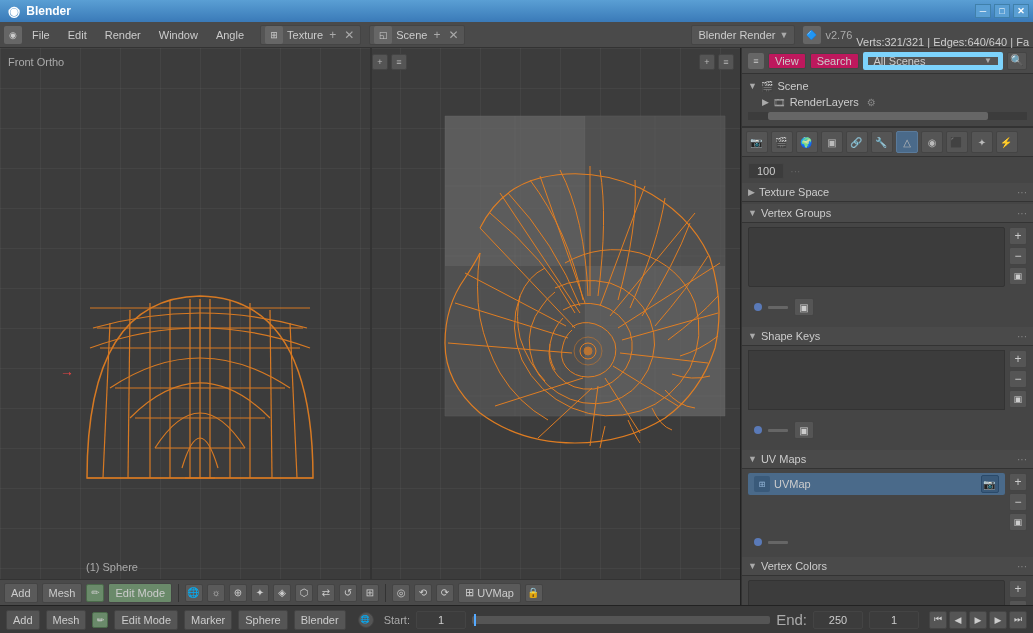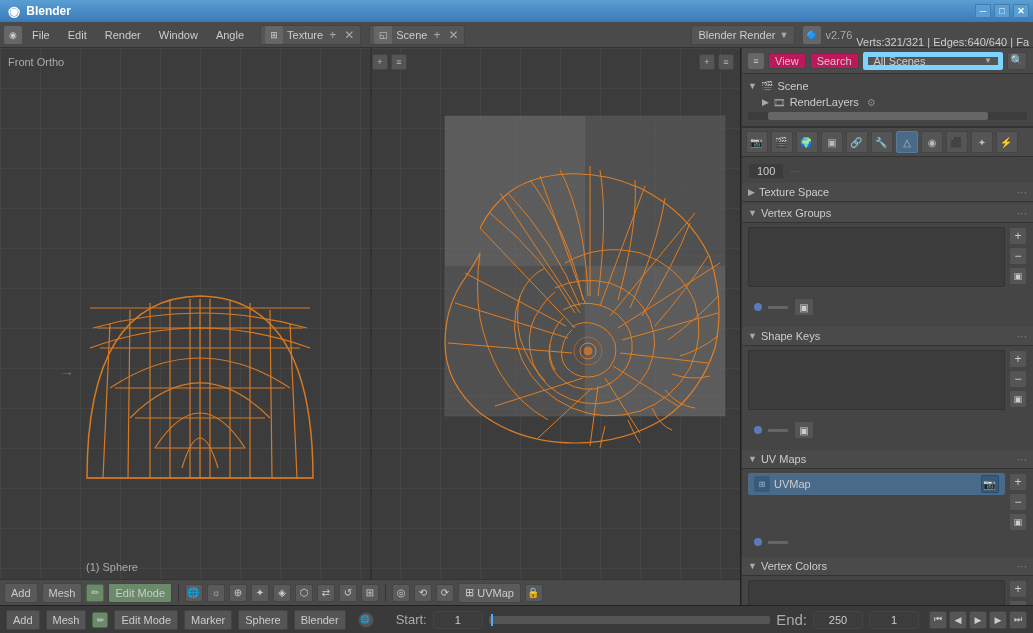--- a/index.html
+++ b/index.html
@@ -905,21 +905,21 @@
   <div style="width:16px;height:16px;background:#6a8a6a;border:1px solid #4a6a4a;border-radius:2px;display:flex;align-items:center;justify-content:center;font-size:9px;color:#ccc;cursor:pointer;">✏</div>
   <div class="status-btn">Edit Mode</div>
   <div class="status-btn">Marker</div>
   <div class="status-btn">Sphere</div>
   <div class="status-btn">Blender</div>
 
   <div style="margin-left:6px;display:flex;align-items:center;gap:2px;">
     <div style="width:16px;height:16px;background:#555;border:1px solid #444;border-radius:50%;display:flex;align-items:center;justify-content:center;font-size:8px;color:#ccc;cursor:pointer;">🌐</div>
   </div>
 
-  <span style="color:#aaa;font-size:13px;margin-left:16px;">Start:</span>
+  <span style="color:#aaa;font-size:11px;margin-left:4px;">Start:</span>
   <div class="frame-input">
     <span>1</span>
   </div>
 
   <div class="timeline-track">
     <div class="timeline-cursor"></div>
   </div>
 
   <span style="color:#aaa;font-size:15px;">End:</span>
   <div class="frame-input">

